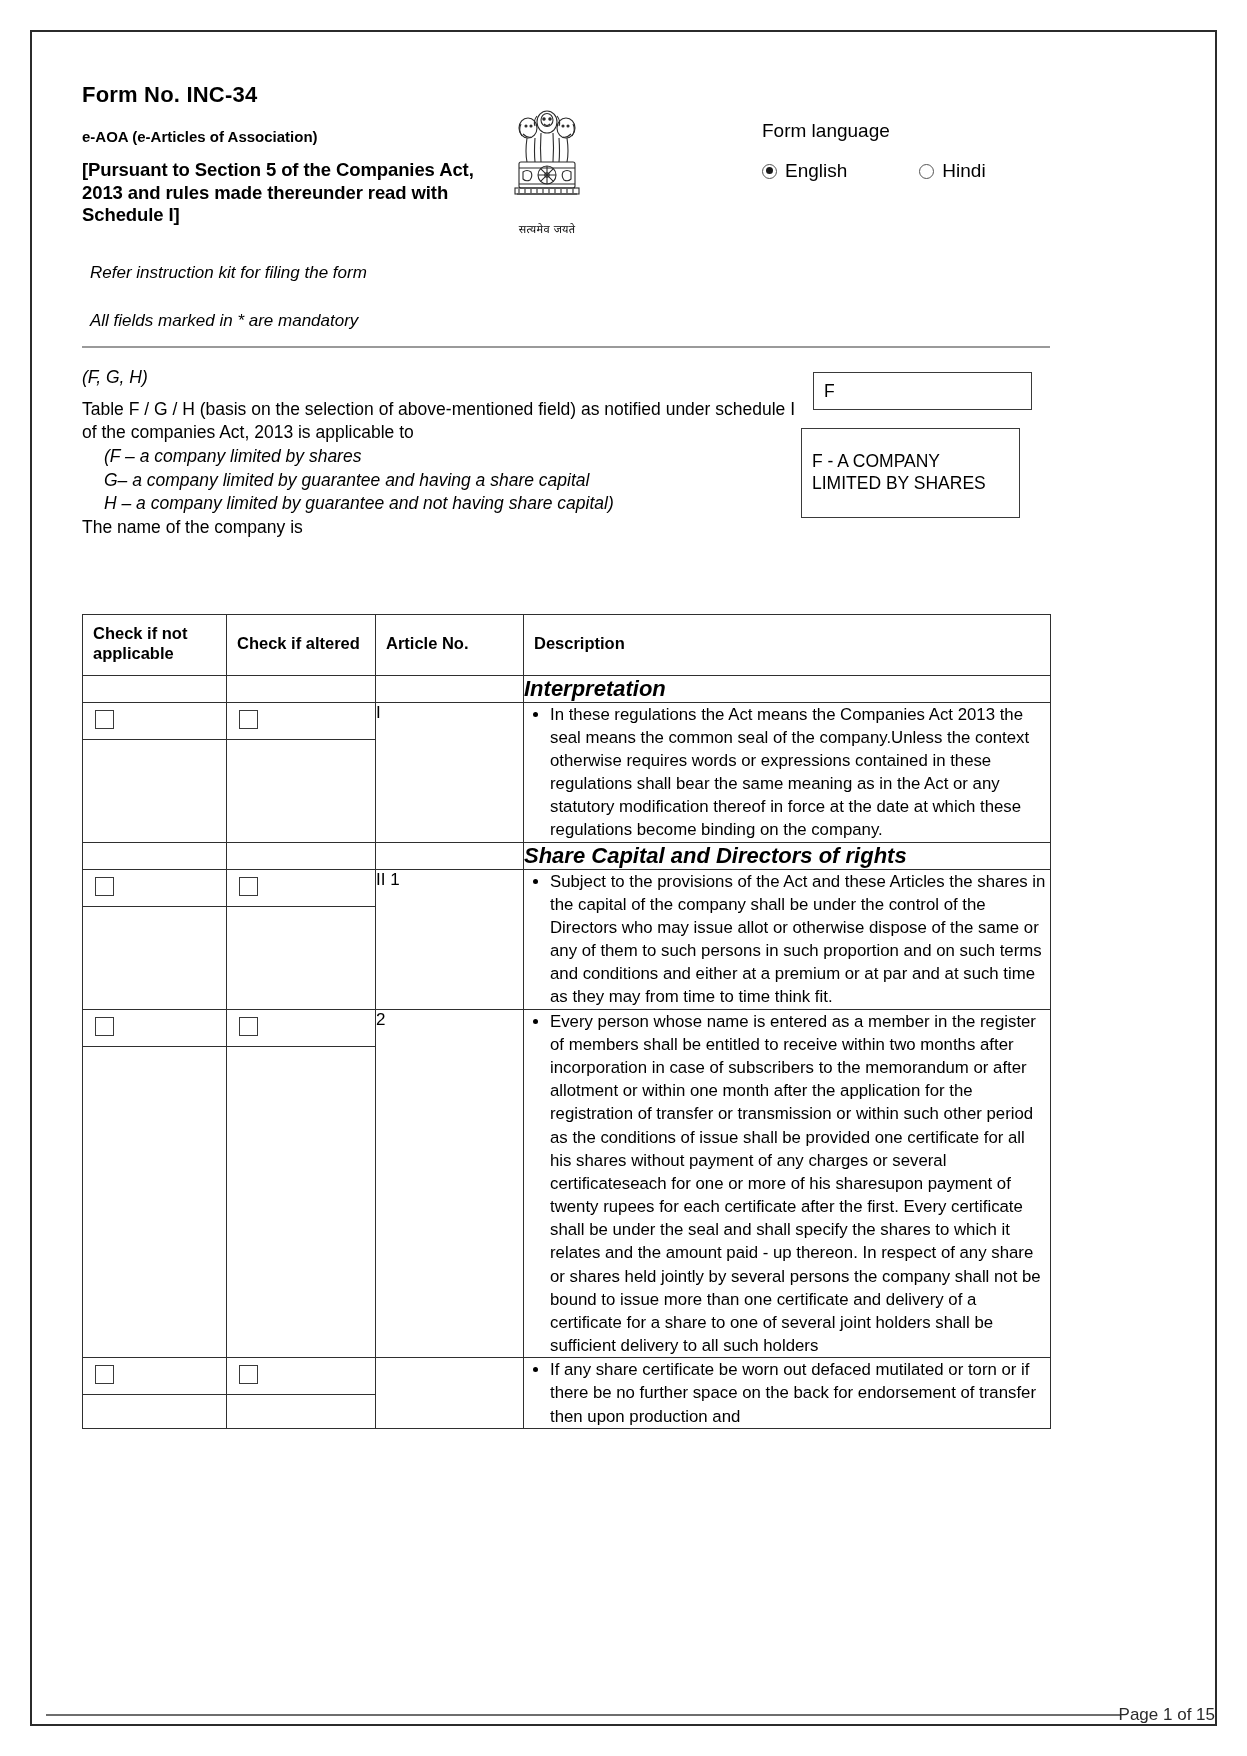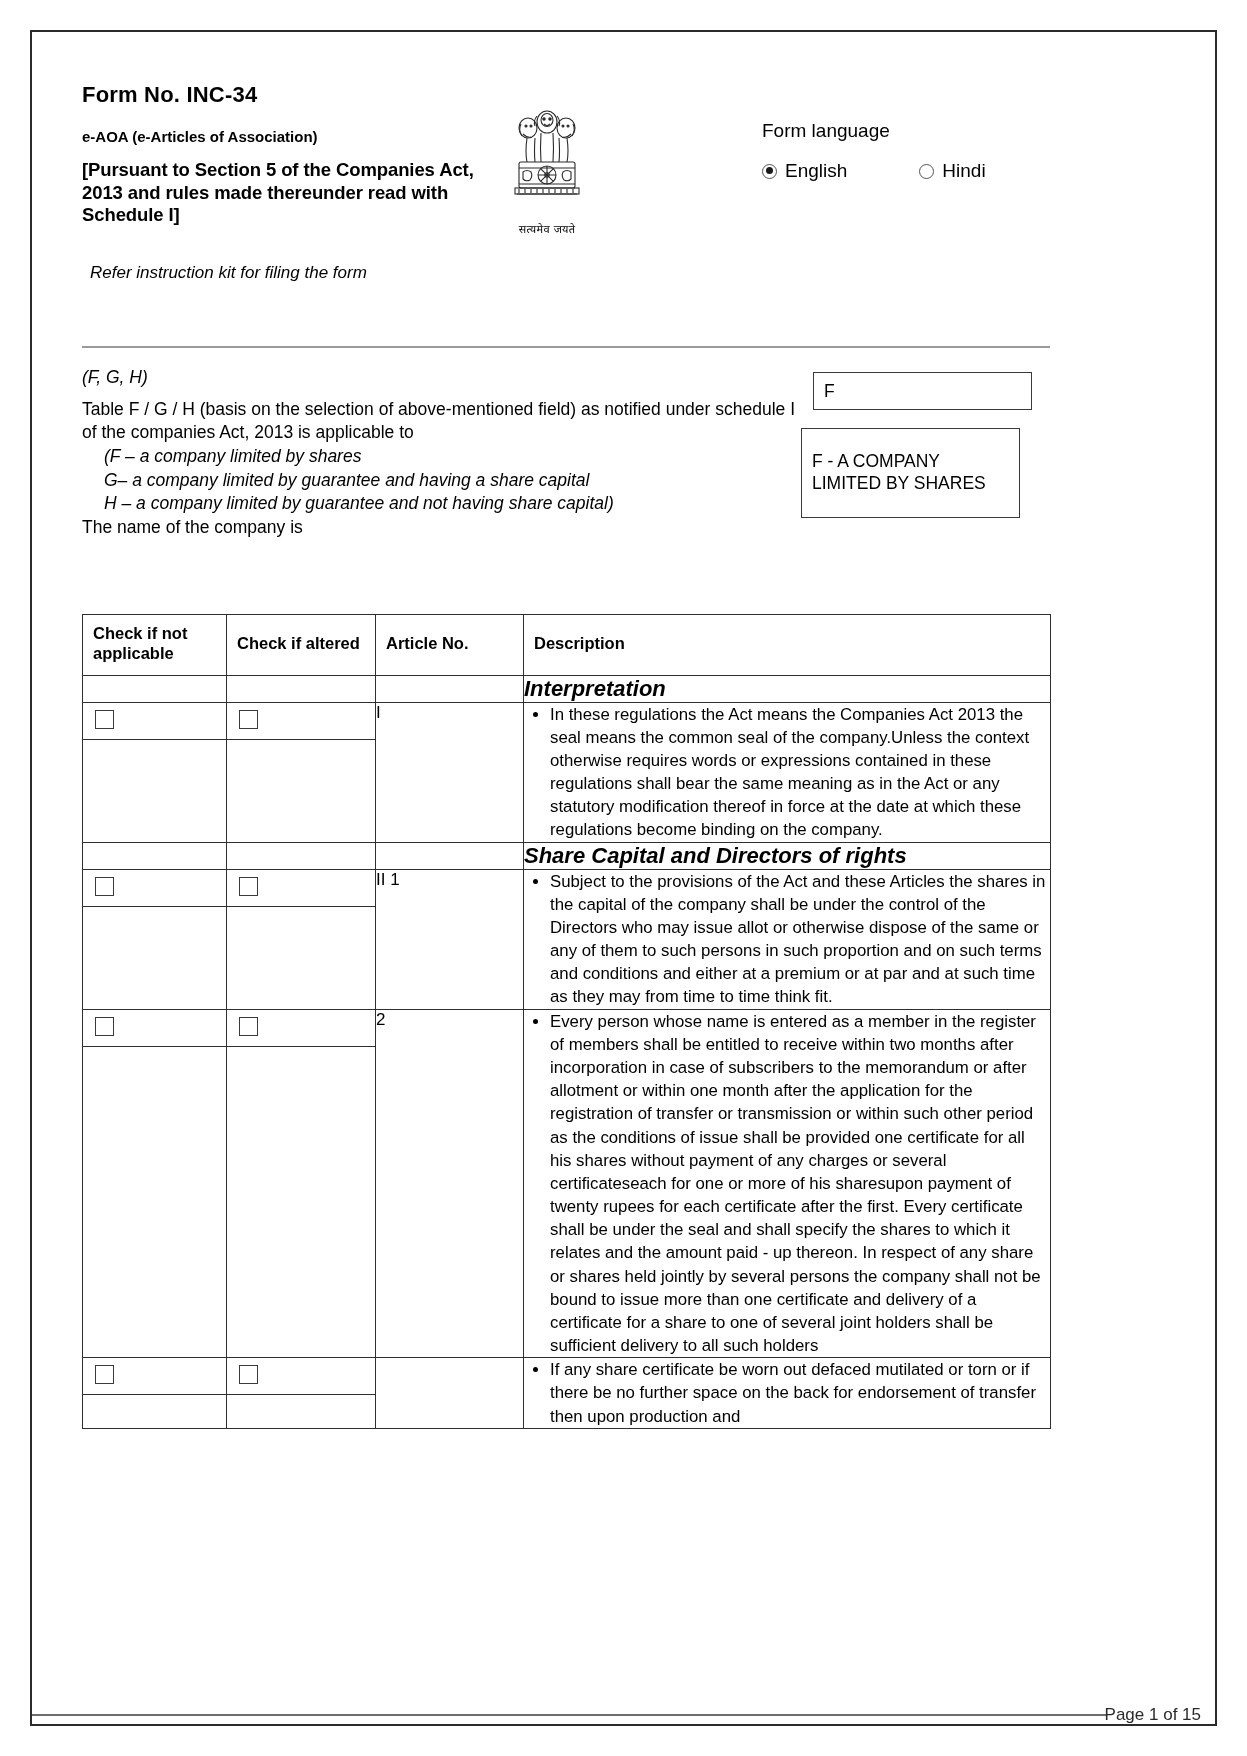--- a/index.html
+++ b/index.html
@@ -246,21 +246,21 @@
   .desc-cell ul {
     margin: 0;
     padding-left: 26px;
     list-style: disc;
   }
   .desc-cell li { margin: 0; }
 
   
   .footer {
     position: absolute;
-    left: 32px;
+    left: 46px;
     top: 1700px;
     width: 1187px;
     height: 40px;
   }
   .footer-rule {
     position: absolute;
     left: 0;
     top: 14px;
     width: 1075px;
     border-top: 2px solid #6e6e6e;
@@ -279,20 +279,21 @@
 <div class="page">
   <div class="page-border"></div>
 
   <div class="content">
 
     <div class="header">
       <div class="form-no">Form No. INC-34</div>
       <div class="eaoa">e-AOA (e-Articles of Association)</div>
       <div class="pursuant">[Pursuant to Section 5 of the Companies Act, 2013 and rules made thereunder read with Schedule I]</div>
       <div class="refer">Refer instruction kit for filing the form</div>
+      <div class="mandatory">All fields marked in * are mandatory</div>
 
       <div class="emblem-wrap">
         <svg width="100" height="120" viewBox="0 0 100 120">
           <g fill="none" stroke="#2b2b2b" stroke-width="1.1">
 
             <ellipse cx="50" cy="22" rx="10" ry="11"></ellipse>
             <ellipse cx="50" cy="20" rx="6" ry="6.5"></ellipse>
             <circle cx="47" cy="19" r="1.2" fill="#2b2b2b"></circle>
             <circle cx="53" cy="19" r="1.2" fill="#2b2b2b"></circle>
             <path d="M47 24 q3 3 6 0"></path>

